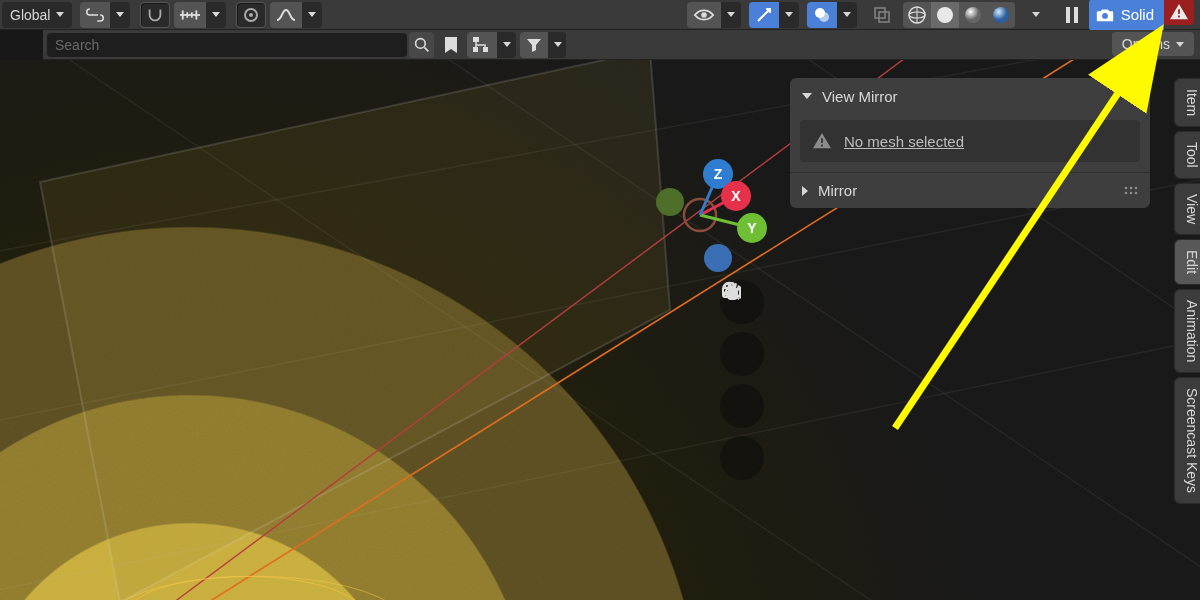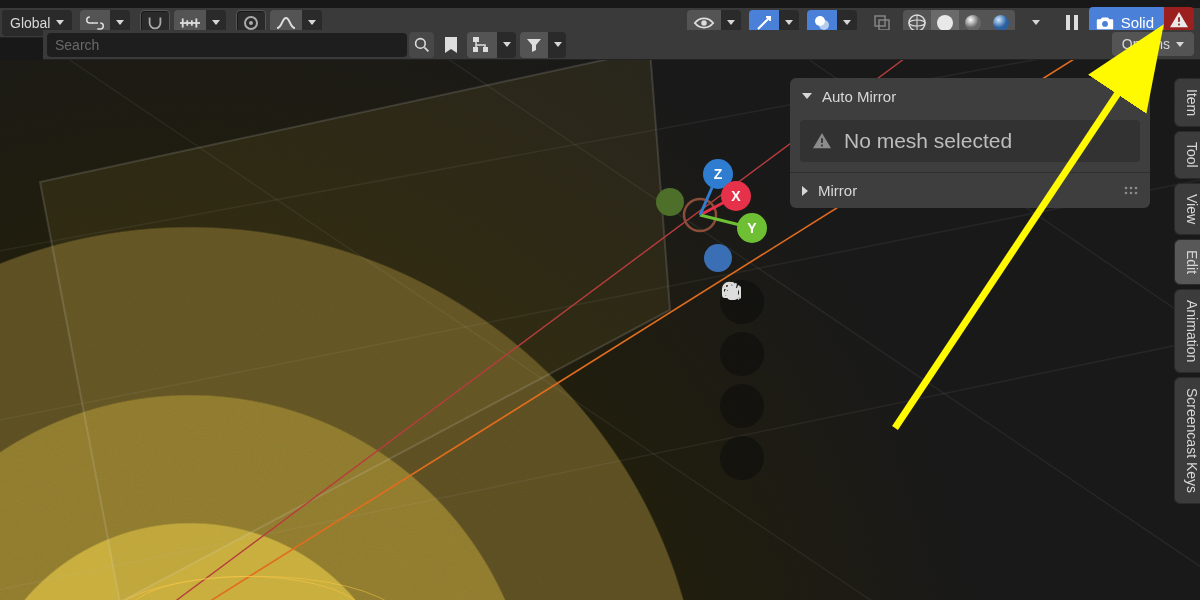--- a/index.html
+++ b/index.html
@@ -14,21 +14,21 @@
       #181818;
     overflow:hidden;
   }
   .viewport svg { position:absolute; left:0; top:0; }
 
   
   .grain { position:absolute; inset:0; pointer-events:none; opacity:0.12; mix-blend-mode:overlay; }
 
   
   .bar { position:absolute; left:0; width:1200px; background:#3a3a3a; color:#d7d7d7; display:flex; align-items:center; font-size:14px; }
-  .bar1 { top:8px; height:30px; border-bottom:1px solid #222;align-items:center; }
+  .bar1 { top:0; height:30px; border-bottom:1px solid #222;align-items:center; }
   .bar2 { top:30px; height:30px; border-bottom:1px solid #222;margin-left:43px; }
 
   .hbtn { display:flex; align-items:center; padding:0 8px; height:26px; border-radius:4px; margin:0 2px; background:#545454; cursor:pointer; gap:6px; }
   .hbtn.dark { background:#2a2a2a; }
   .chev { width:0; height:0; border-left:4px solid transparent; border-right:4px solid transparent; border-top:5px solid #d7d7d7; }
 
   .iconbtn { display:flex; align-items:center; justify-content:center; width:26px; height:26px; border-radius:4px; margin:0 2px; cursor:pointer; background:#545454; }
   .iconbtn.flat { background:transparent; }
   .iconbtn.dark { background:#484848; }
   .iconsquare { width:30px; height:26px; border-radius:4px; border:1px solid #555; background:#2a2a2a; display:flex; align-items:center; justify-content:center; margin:0 2px; box-shadow: inset 1px 1px 0 rgba(0,0,0,0.4); }
@@ -44,21 +44,21 @@
   .solid-chip { display:flex; align-items:center; background:#4a80d8; border-radius:4px 0 0 4px; height:32px; padding:0 10px 0 6px; color:#fff; font-size:15px; gap:6px; }
   .warn-chip  { display:flex; align-items:center; justify-content:center; width:30px; height:26px; border-radius:0 4px 4px 0; background:#9b1f1f; }
 
   .search-field { flex:0 0 360px; height:24px; border-radius:4px; background:#1e1e1e; margin-left:4px; display:flex; align-items:center; padding:0 8px; color:#888; font-size:14px; }
 
   .options { position:absolute; right:6px; top:32px; height:24px; background:#545454; border-radius:4px; display:flex; align-items:center; padding:0 10px; font-size:14px; gap:6px; cursor:pointer; }
 
   
   .npanel { position:absolute; right:50px; top:78px; width:360px; background:#3e3e3e; border-radius:6px; color:#d7d7d7; }
   .npanel .row { display:flex; align-items:center; height:36px; padding:0 12px; gap:10px; font-size:15px; }
-  .npanel .warn-row { background:#323232; margin:6px 10px 10px 10px; border-radius:4px; height:42px; padding:0 12px; display:flex; align-items:center; gap:12px; color:#bdbdbd; font-size:21px;}
+  .npanel .warn-row { background:#323232; margin:6px 10px 10px 10px; border-radius:4px; height:42px; padding:0 12px; display:flex; align-items:center; gap:12px; color:#bdbdbd; font-size:15px;text-decoration:underline;}
   .drag-dots { width:14px; height:10px; opacity:.55; }
   .chev-left  { width:0;height:0;border-top:5px solid transparent;border-bottom:5px solid transparent;border-right:6px solid #d7d7d7; }
   .chev-down2 { width:0;height:0;border-left:5px solid transparent;border-right:5px solid transparent;border-top:6px solid #d7d7d7; }
 
   
   .vtabs { position:absolute; right:0; top:78px; display:flex; flex-direction:column; gap:4px; }
   .vtab { width:26px; background:#3c3c3c; border:1px solid #2a2a2a; border-right:none; border-radius:6px 0 0 6px; color:#d7d7d7; font-size:14px; padding:10px 0; writing-mode:vertical-rl; text-align:center; cursor:pointer; }
   .vtab.active { background:#585858; font-weight:500; }
 
   
@@ -373,21 +373,21 @@
 </div>
 
 <div class="options">
   <span>Options</span>
   <span class="chev"></span>
 </div>
 
 <div class="npanel">
   <div class="row">
     <span class="chev-down2"></span>
-    <span style="flex:1">Auto Mirror</span>
+    <span style="flex:1">View Mirror</span>
     <svg class="drag-dots" viewBox="0 0 14 10">
         <g fill="#ccc">
           <circle cx="2" cy="2" r="1.3"></circle>
           <circle cx="7" cy="2" r="1.3"></circle>
           <circle cx="12" cy="2" r="1.3"></circle>
           <circle cx="2" cy="7" r="1.3"></circle>
           <circle cx="7" cy="7" r="1.3"></circle>
           <circle cx="12" cy="7" r="1.3"></circle>
         </g>
       </svg>

